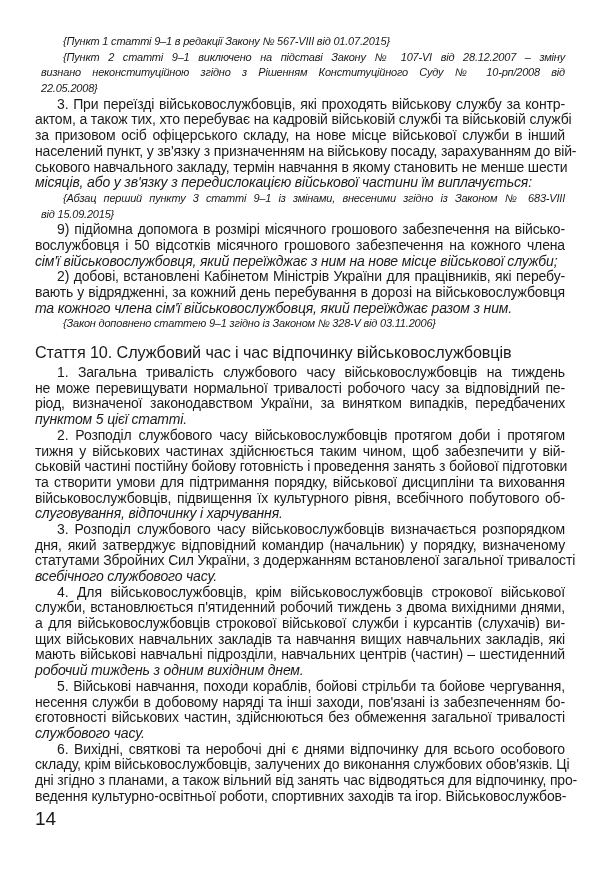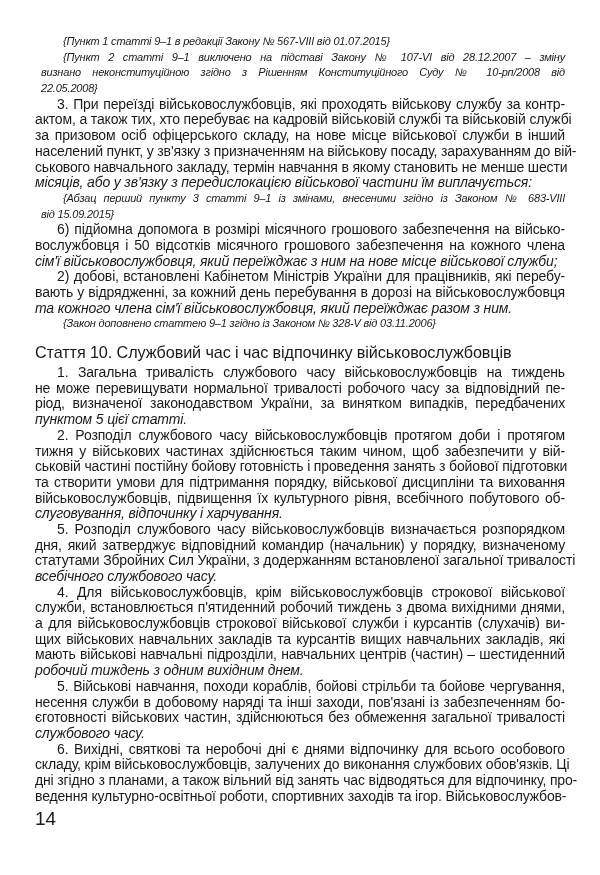--- a/index.html
+++ b/index.html
@@ -47,21 +47,21 @@
         <span class="line">за призовом осіб офіцерського складу, на нове місце військової служби в інший</span>
         <span class="line">населений пункт, у зв'язку з призначенням на військову посаду, зарахуванням до вій-</span>
         <span class="line">ськового навчального закладу, термін навчання в якому становить не менше шести</span>
         <span class="line last">місяців, або у зв'язку з передислокацією військової частини їм виплачується:</span>
       </div>
       <div class="para note">
         <span class="line indent">{Абзац перший пункту 3 статті 9–1 із змінами, внесеними згідно із Законом № 683-VIII</span>
         <span class="line last">від 15.09.2015}</span>
       </div>
       <div class="para">
-        <span class="line indent">6) підйомна допомога в розмірі місячного грошового забезпечення на військо-</span>
+        <span class="line indent">9) підйомна допомога в розмірі місячного грошового забезпечення на військо-</span>
         <span class="line">вослужбовця і 50 відсотків місячного грошового забезпечення на кожного члена</span>
         <span class="line last">сім'ї військовослужбовця, який переїжджає з ним на нове місце військової служби;</span>
       </div>
       <div class="para">
         <span class="line indent">2) добові, встановлені Кабінетом Міністрів України для працівників, які перебу-</span>
         <span class="line">вають у відрядженні, за кожний день перебування в дорозі на військовослужбовця</span>
         <span class="line last">та кожного члена сім'ї військовослужбовця, який переїжджає разом з ним.</span>
       </div>
       <div class="para note">
         <span class="line indent last">{Закон доповнено статтею 9–1 згідно із Законом № 328-V від 03.11.2006}</span>
@@ -75,30 +75,30 @@
       </div>
       <div class="para">
         <span class="line indent">2. Розподіл службового часу військовослужбовців протягом доби і протягом</span>
         <span class="line">тижня у військових частинах здійснюється таким чином, щоб забезпечити у вій-</span>
         <span class="line">ськовій частині постійну бойову готовність і проведення занять з бойової підготовки</span>
         <span class="line">та створити умови для підтримання порядку, військової дисципліни та виховання</span>
         <span class="line">військовослужбовців, підвищення їх культурного рівня, всебічного побутового об-</span>
         <span class="line last">слуговування, відпочинку і харчування.</span>
       </div>
       <div class="para">
-        <span class="line indent">5. Розподіл службового часу військовослужбовців визначається розпорядком</span>
+        <span class="line indent">3. Розподіл службового часу військовослужбовців визначається розпорядком</span>
         <span class="line">дня, який затверджує відповідний командир (начальник) у порядку, визначеному</span>
         <span class="line">статутами Збройних Сил України, з додержанням встановленої загальної тривалості</span>
         <span class="line last">всебічного службового часу.</span>
       </div>
       <div class="para">
         <span class="line indent">4. Для військовослужбовців, крім військовослужбовців строкової військової</span>
         <span class="line">служби, встановлюється п'ятиденний робочий тиждень з двома вихідними днями,</span>
         <span class="line">а для військовослужбовців строкової військової служби і курсантів (слухачів) ви-</span>
-        <span class="line">щих військових навчальних закладів та курсантів вищих навчальних закладів, які</span>
+        <span class="line">щих військових навчальних закладів та навчання вищих навчальних закладів, які</span>
         <span class="line">мають військові навчальні підрозділи, навчальних центрів (частин) – шестиденний</span>
         <span class="line last">робочий тиждень з одним вихідним днем.</span>
       </div>
       <div class="para">
         <span class="line indent">5. Військові навчання, походи кораблів, бойові стрільби та бойове чергування,</span>
         <span class="line">несення служби в добовому наряді та інші заходи, пов'язані із забезпеченням бо-</span>
         <span class="line">єготовності військових частин, здійснюються без обмеження загальної тривалості</span>
         <span class="line last">службового часу.</span>
       </div>
       <div class="para">

